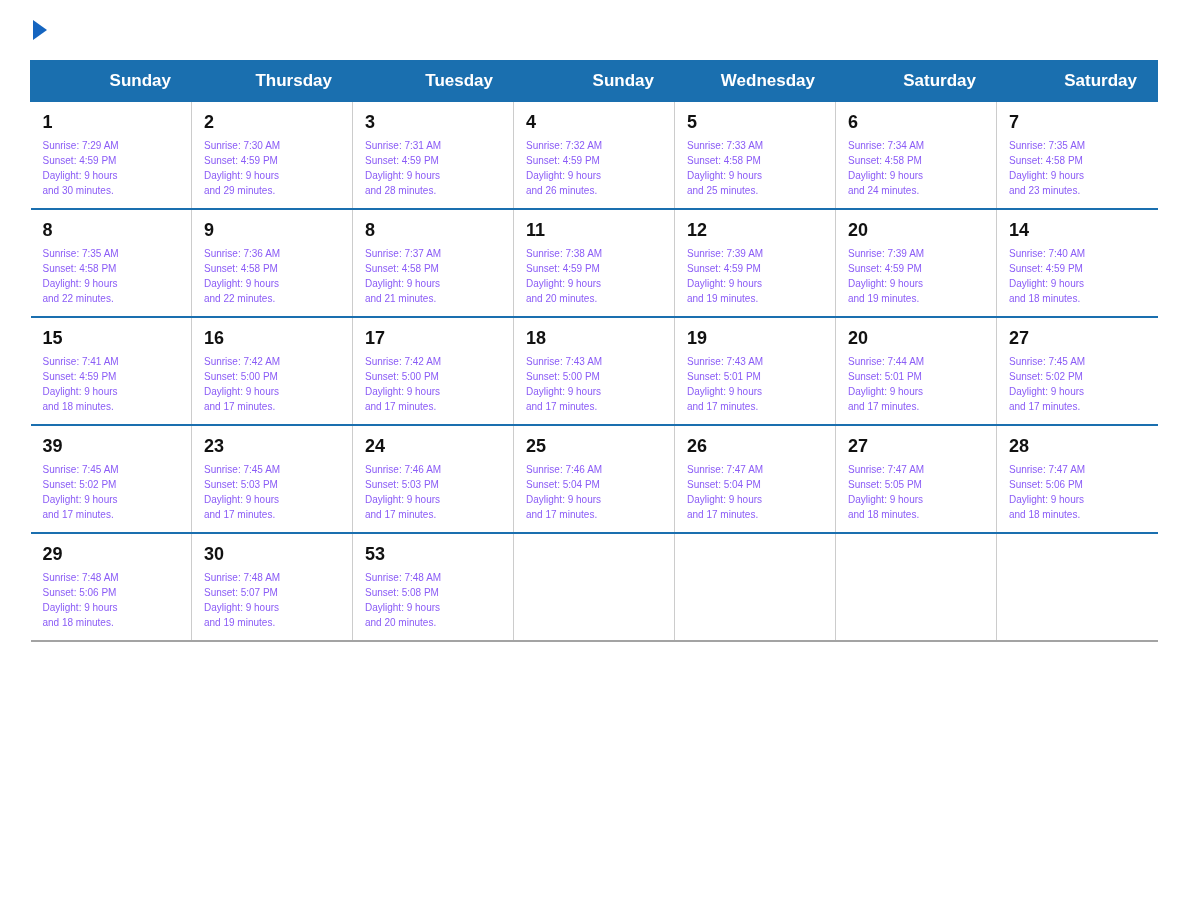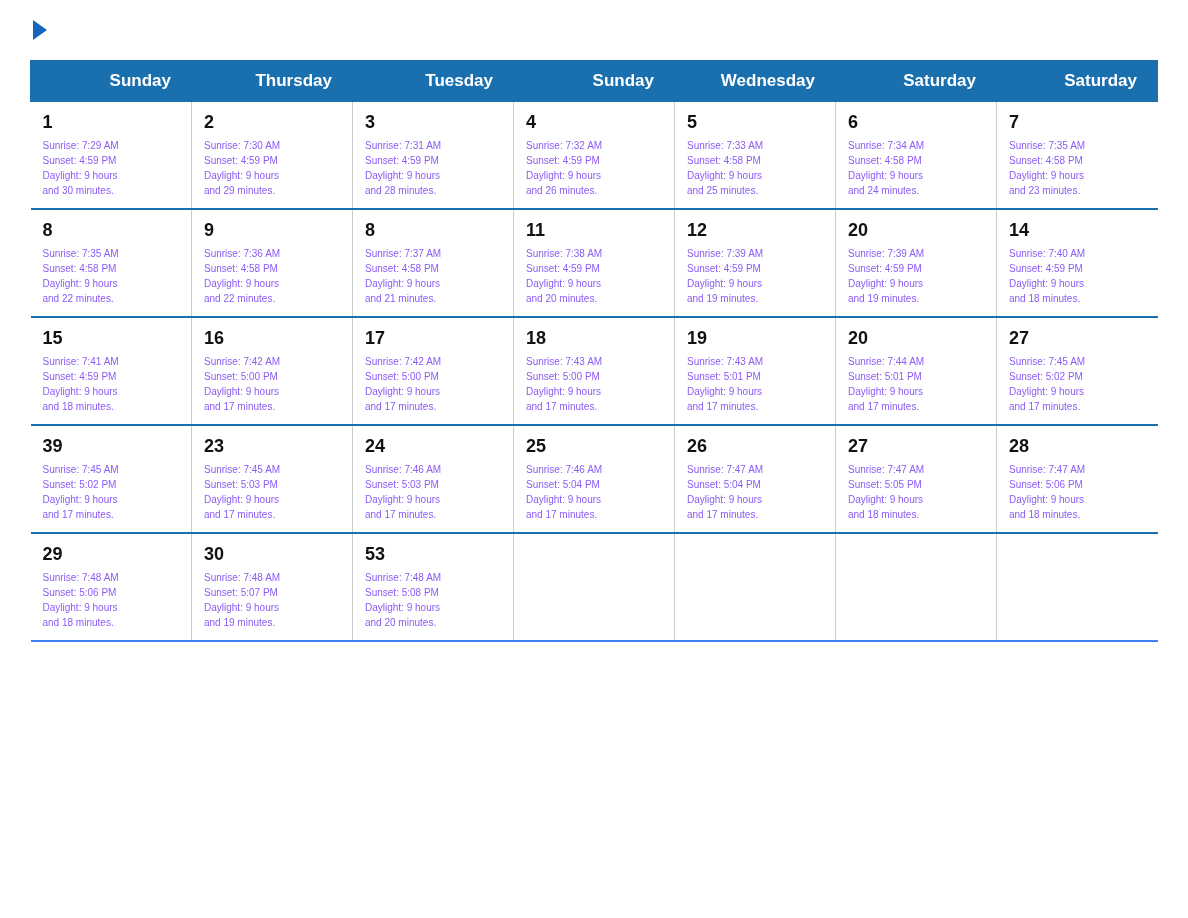--- a/index.html
+++ b/index.html
@@ -93,21 +93,21 @@
       font-weight: bold;
       margin-bottom: 5px;
       color: #111;
     }
     .day-info {
       font-size: 10px;
       line-height: 1.5;
       color: #8b5cf6;
     }
     tbody tr:last-child {
-      border-bottom: 2px solid #3b82f6;
+      border-bottom: 2px solid #a3a3a3;
     }
     .empty-cell {
       background: #fff;
     }
   </style>
 </head>
 <body>
 
 <div class="header">
   <div class="logo">

